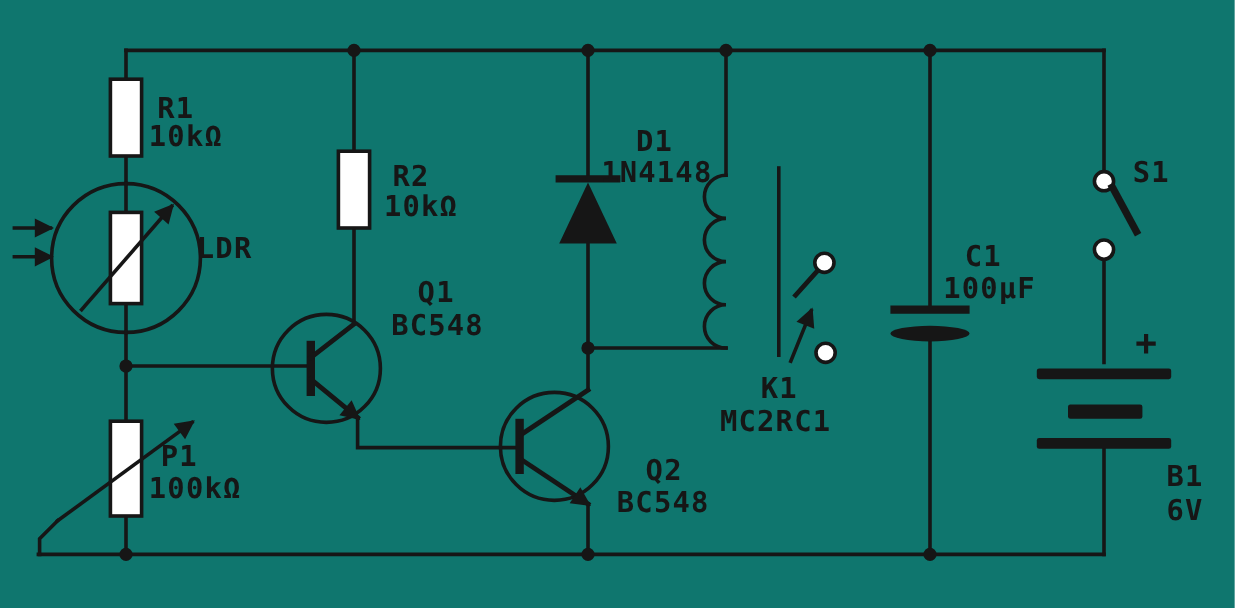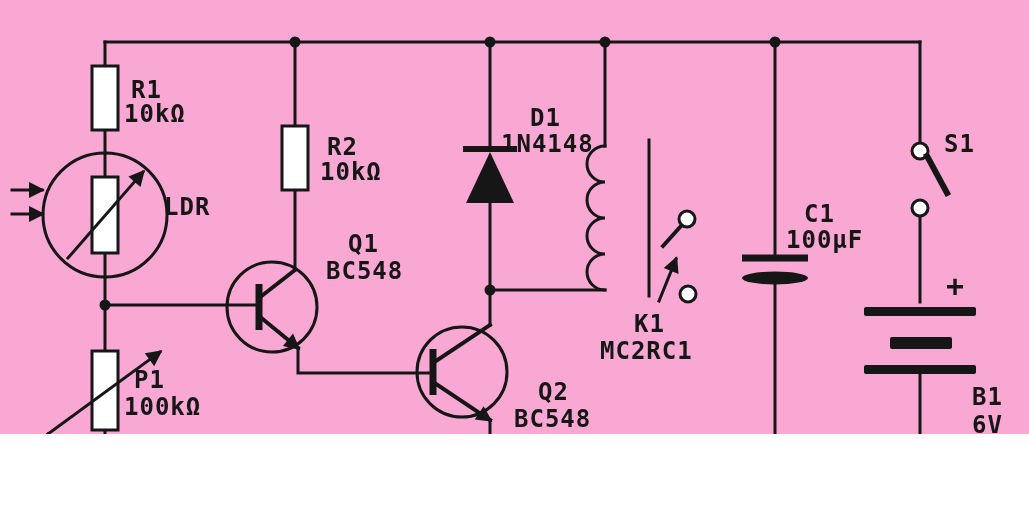--- a/index.html
+++ b/index.html
@@ -1,16 +1,16 @@
 <!DOCTYPE html>
 <html><head>
 <meta charset="utf-8">
 <style>
   html,body { margin:0; padding:0; background:#ffffff; }
-  .stage { position:relative; width:1029px; height:434px; background:#f9a8d4; overflow:hidden; }
+  .stage { position:relative; width:1029px; height:507px; background:#0f766e; overflow:hidden; }
   svg { display:block; }
   .wire  { stroke:#161616; stroke-width:3; fill:none; stroke-linecap:square; stroke-linejoin:miter; }
   .lead  { stroke:#161616; stroke-width:4; fill:none; stroke-linecap:square; }
   .thick { stroke:#161616; stroke-width:6; fill:none; stroke-linecap:square; }
   .bar   { stroke:#161616; stroke-width:7; fill:none; stroke-linecap:butt; }
   .comp  { fill:#ffffff; stroke:#161616; stroke-width:3; }
   .open  { fill:none; stroke:#161616; stroke-width:3; }
   .solid { fill:#161616; stroke:none; }
   .lbl   { font-family:"DejaVu Sans Mono","Liberation Mono",monospace; font-weight:bold;
            font-size:24px; fill:#161616; letter-spacing:1px; }

